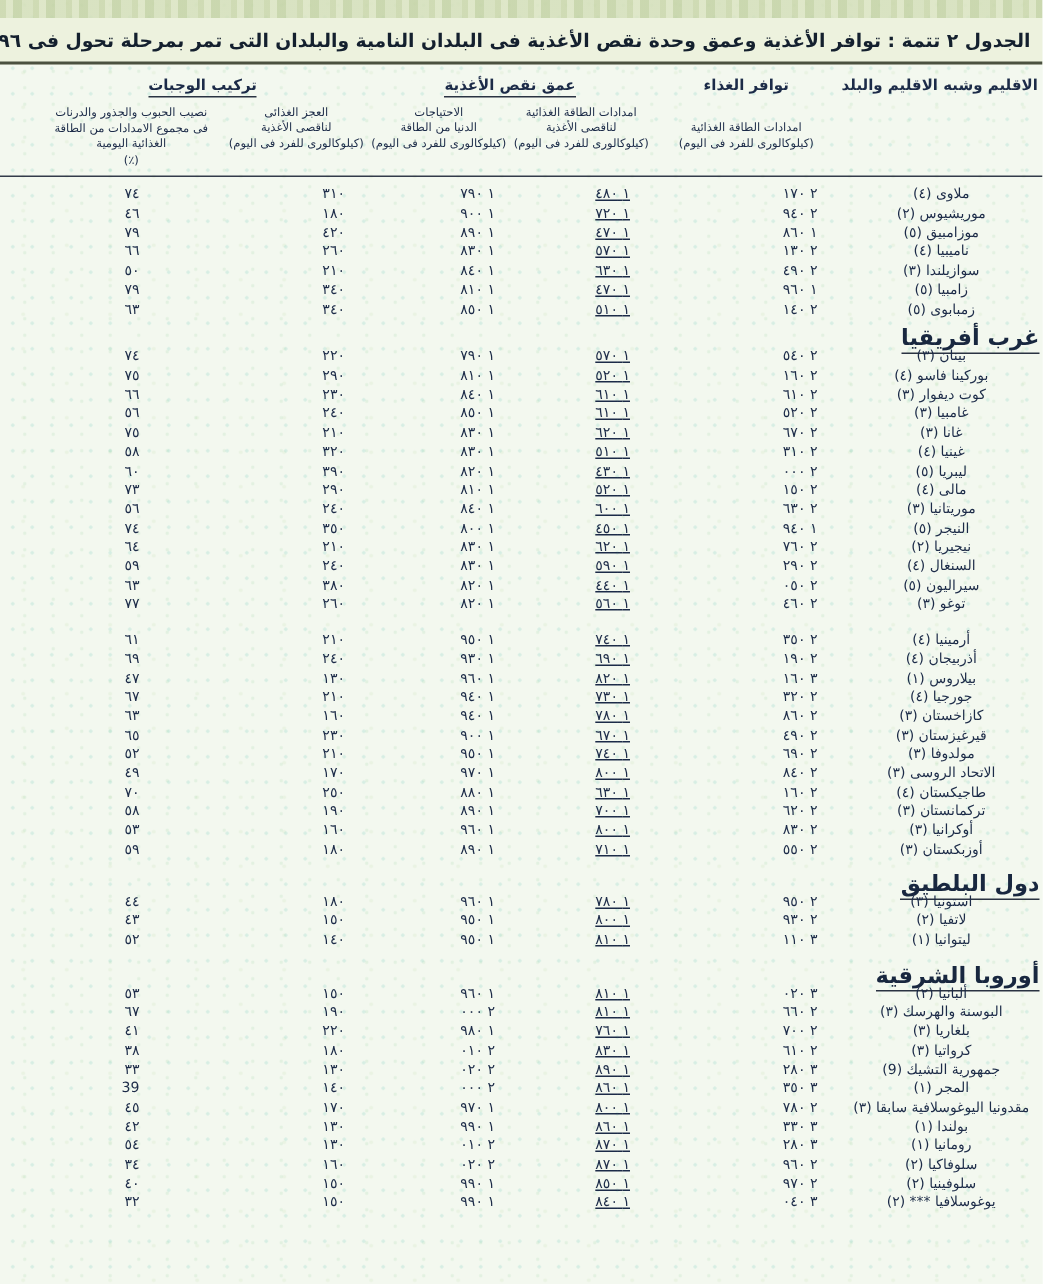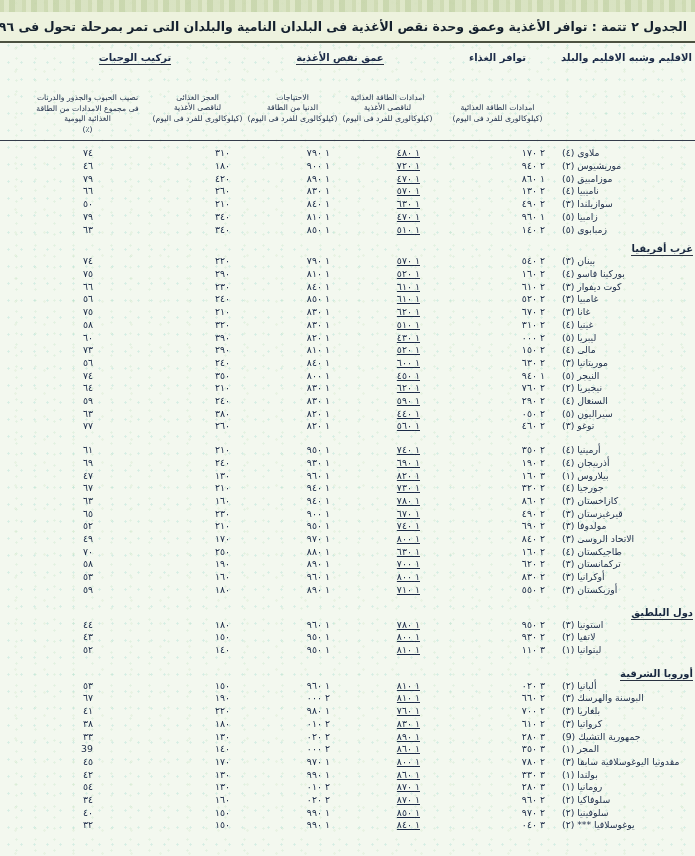--- a/index.html
+++ b/index.html
@@ -37,37 +37,37 @@
     width:668px;
   }
   .ghead{padding-top:9px;font-size:10px;font-weight:bold;align-items:start;}
   .gh{text-align:center;}
   .gh.region{text-align:center;grid-column:1;}
   .gh.avail{grid-column:2;}
   .gh.depth{grid-column:3 / span 2;}
   .gh.diet{grid-column:5 / span 2;}
   .ul{border-bottom:1.2px solid #2a3342;padding-bottom:1px;text-align:right;}
   .subhead{align-items:end;padding-top:7px;font-size:7.7px;line-height:10.5px;text-align:center;}
-  .sub{padding-bottom:11px;margin-top:23px;}
+  .sub{padding-bottom:11px;}
   .sub.c5{padding-bottom:0;}
   .rule2{border-top:1.5px solid #333b4a;margin-top:5px;width:695px;margin-right:-2px;}
   .tbody{padding-top:6px;}
   .section{margin:0;}
   .section:nth-of-type(2){margin-top:6px;}
   .section:nth-of-type(3){margin-top:11px;}
   .section:nth-of-type(4){margin-top:9px;}
   .section:nth-of-type(5){margin-top:10px;}
   .sec-head{
-    font-size:10px;font-weight:bold;line-height:13px;
+    font-size:15px;font-weight:bold;line-height:13px;
     text-align:right;color:#18273f;
   }
   .sec-head .ul{border-bottom:1px solid #2a3342;}
   .row{line-height:12.7px;font-size:9.3px;}
   .cell{white-space:nowrap;}
-  .cell.country{text-align:left;padding-left:2px;}
+  .cell.country{text-align:center;padding-left:2px;}
   .cell.num{direction:ltr;text-align:right;font-size:9.4px;}
   .num.c1{padding-right:15px;}
   .num.c2{padding-right:15px;text-decoration:underline;}
   .num.c3{padding-right:10px;}
   .num.c4{padding-right:15px;text-align:right;}
   .num.c5{padding-right:57px;}
 </style>
 </head>
 <body>
 

